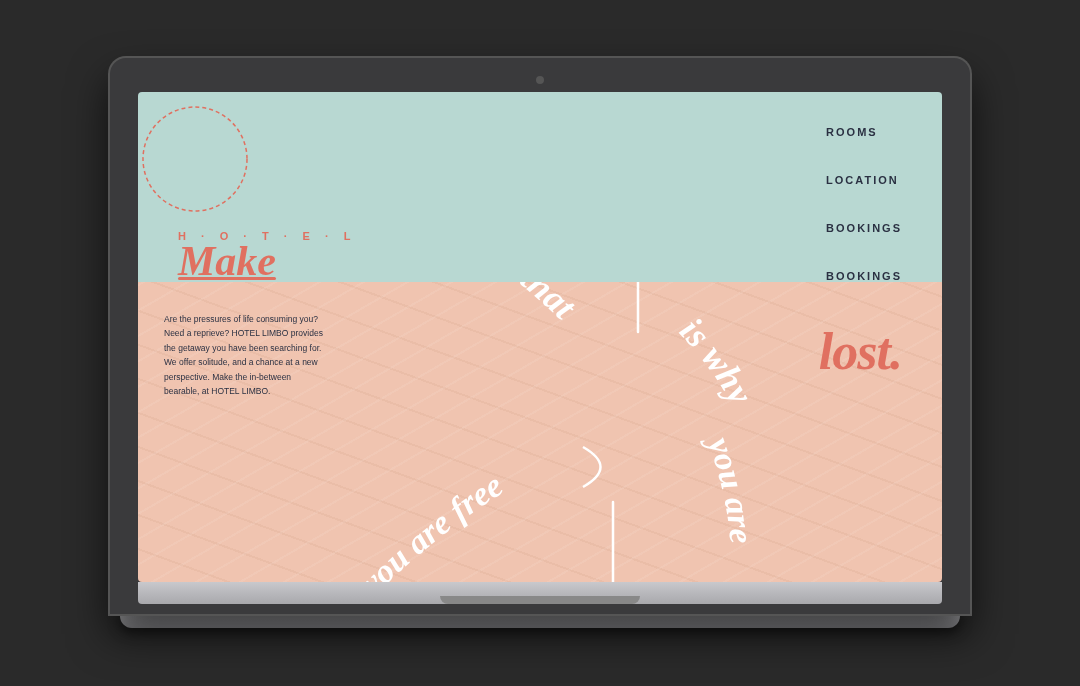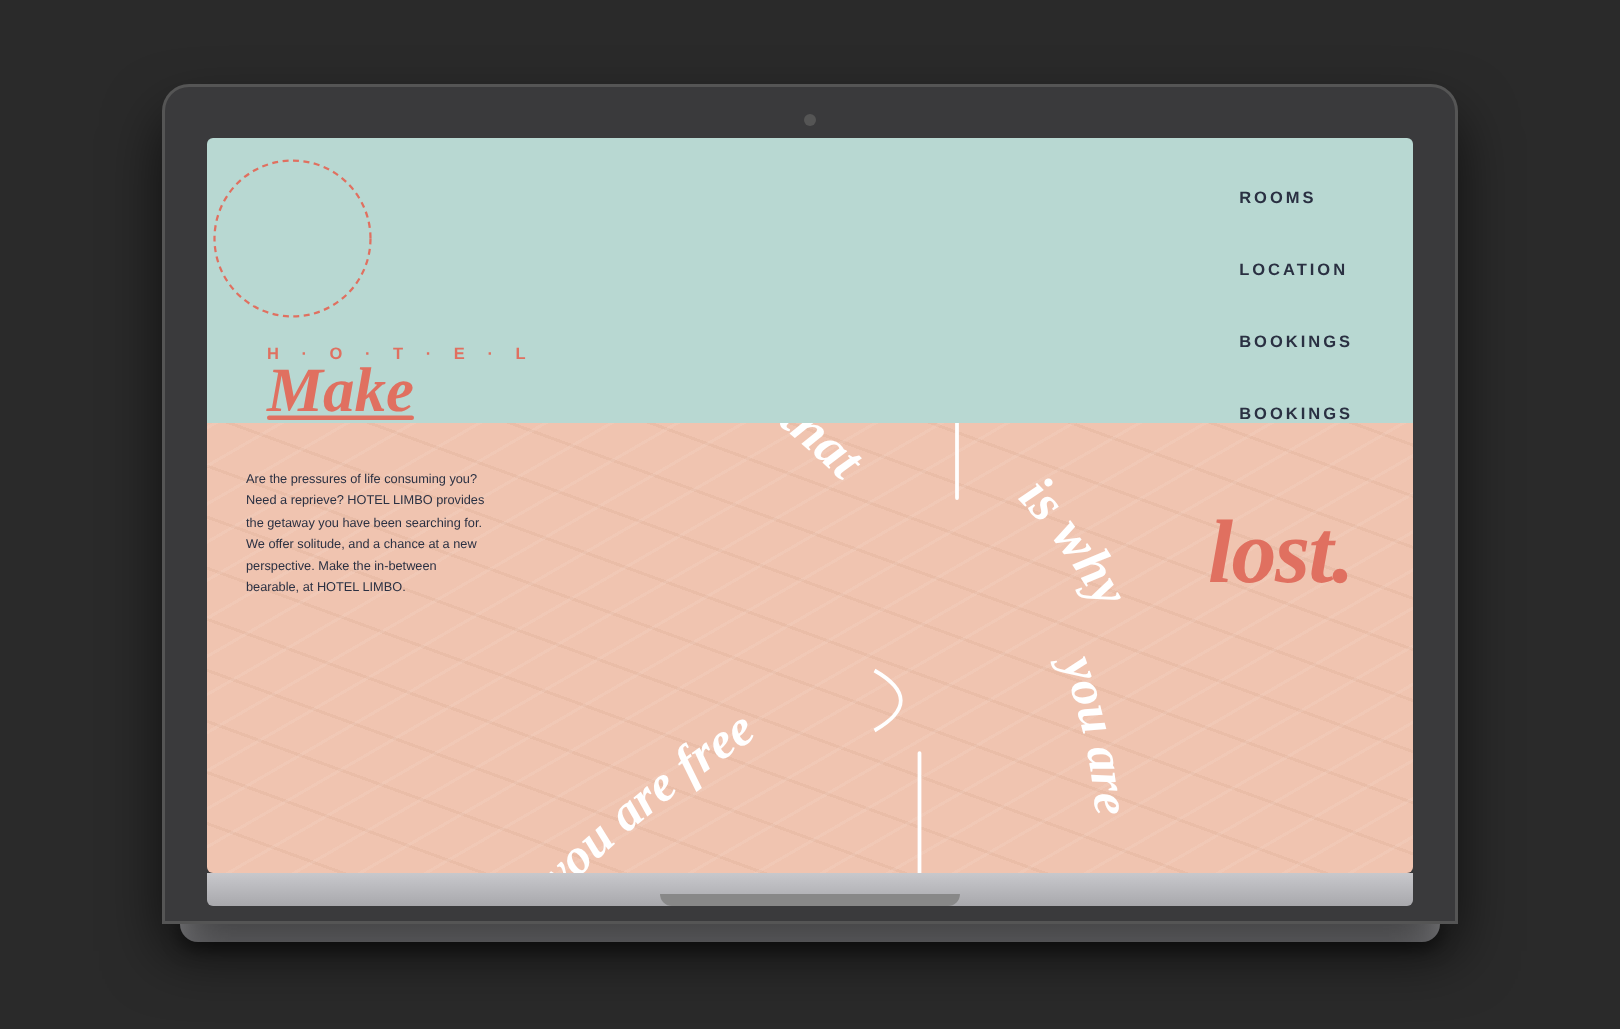--- a/index.html
+++ b/index.html
@@ -162,22 +162,22 @@
       height: 420px;
       position: absolute;
       left: 180px;
       top: -30px;
     }
 
     
     .lost-text {
       position: absolute;
       right: 40px;
-      top: 52px;
-      font-size: 60px;
+      top: 40px;
+      font-size: 52px;
       font-weight: 700;
       color: #e07060;
       font-family: Georgia, serif;
       font-style: italic;
       letter-spacing: -1px;
     }
 
     .laptop-base {
       background: linear-gradient(to bottom, #c8c8cc, #a8a8ac);
       height: 22px;

